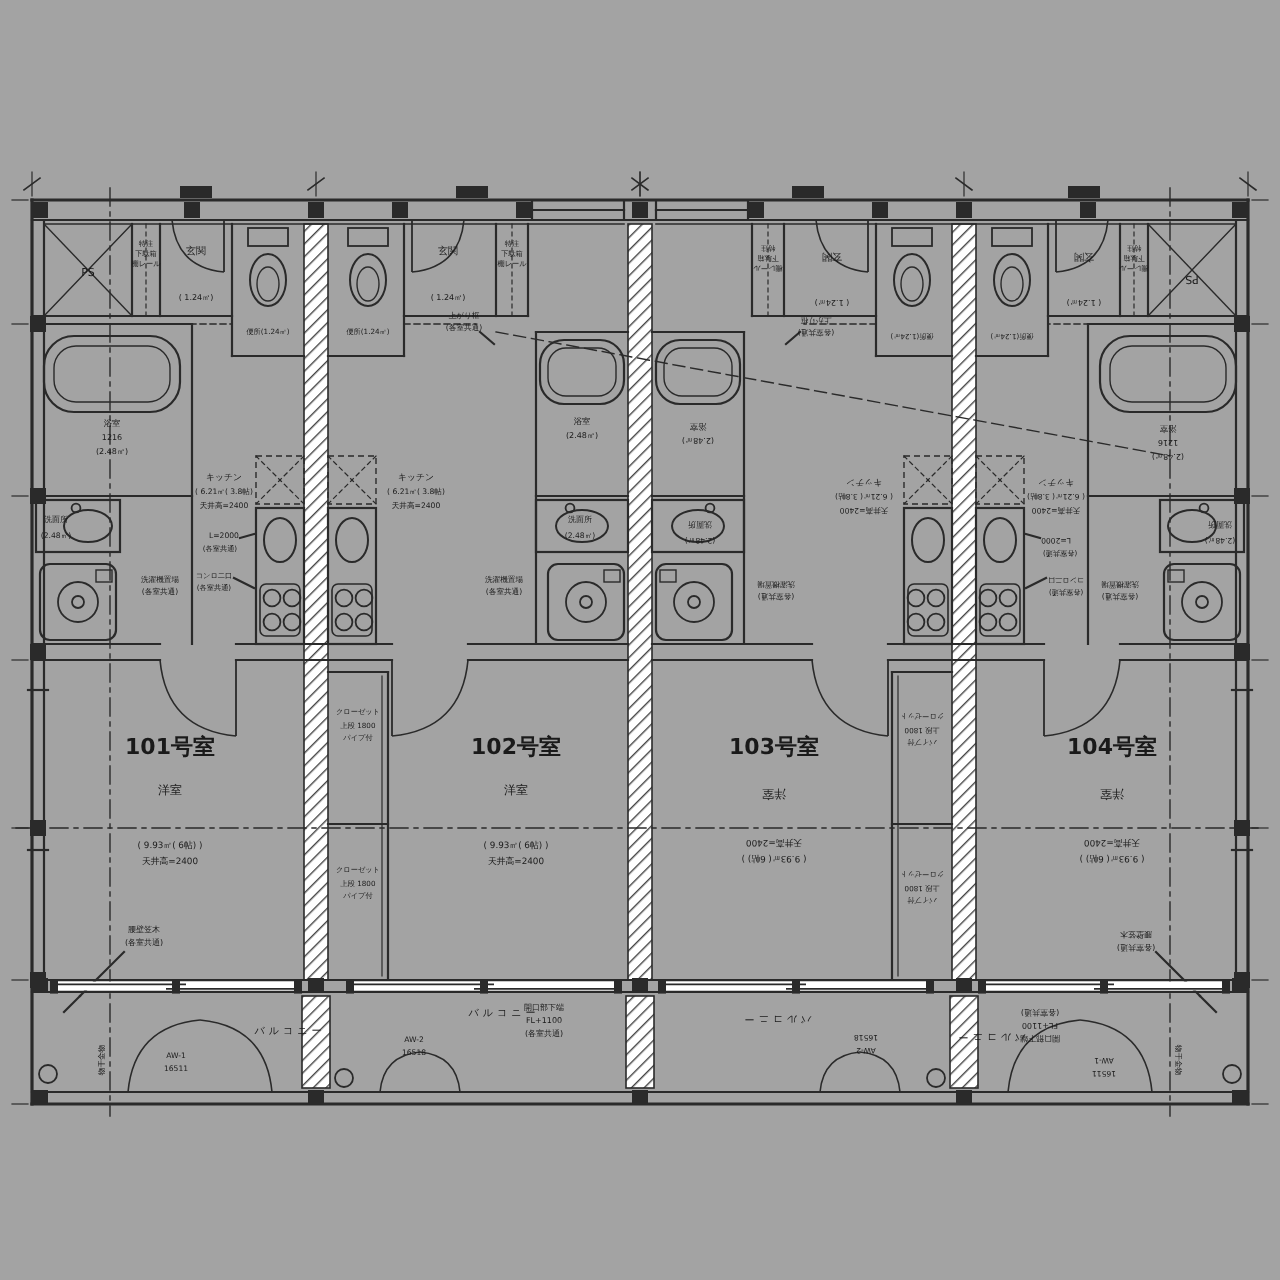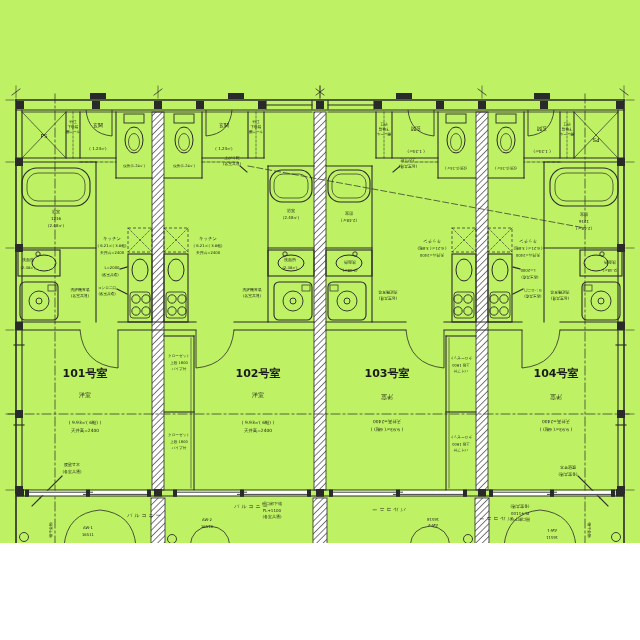--- a/index.html
+++ b/index.html
@@ -1,16 +1,16 @@
 <!DOCTYPE html>
 <html><head>
 <meta charset="utf-8">
 <style>
   html,body{margin:0;padding:0;background:#ffffff;}
-  .page{position:relative;width:640px;height:543px;background:#bef264;overflow:hidden;}
+  .page{position:relative;width:640px;height:640px;background:#a3a3a3;overflow:hidden;}
   svg{position:absolute;left:0;top:0;}
   text{font-family:"DejaVu Sans",sans-serif;fill:#1a1a1a;}
 </style>
 </head>
 <body>
 
 <div class="page">
   <svg id="plan" width="640" height="640" viewBox="0 0 640 640">
     <defs>
       <pattern id="ht" width="4.5" height="4.5" patternUnits="userSpaceOnUse" patternTransform="rotate(45)">

